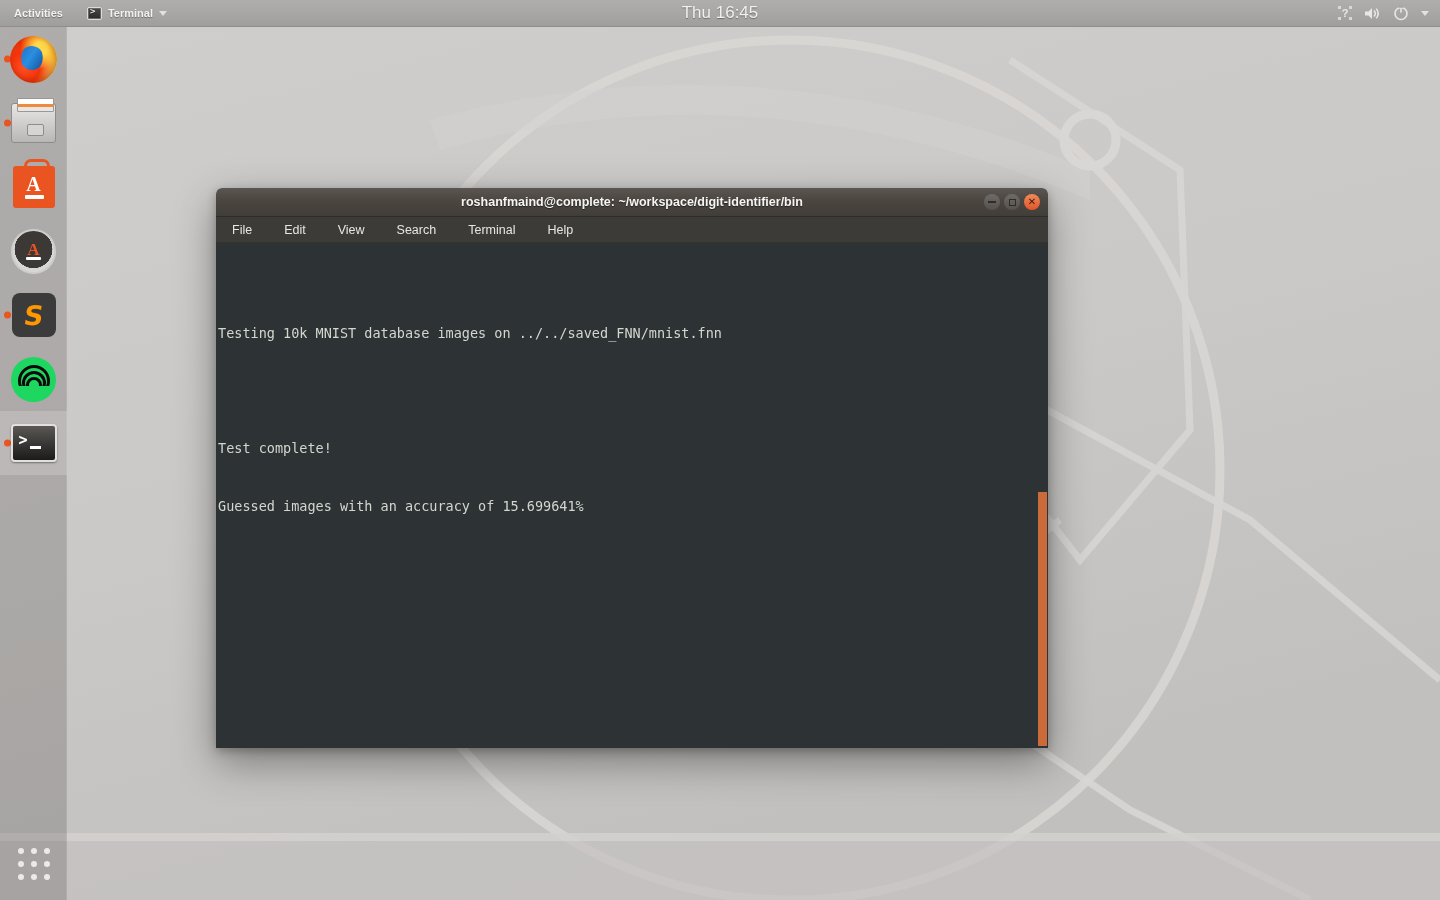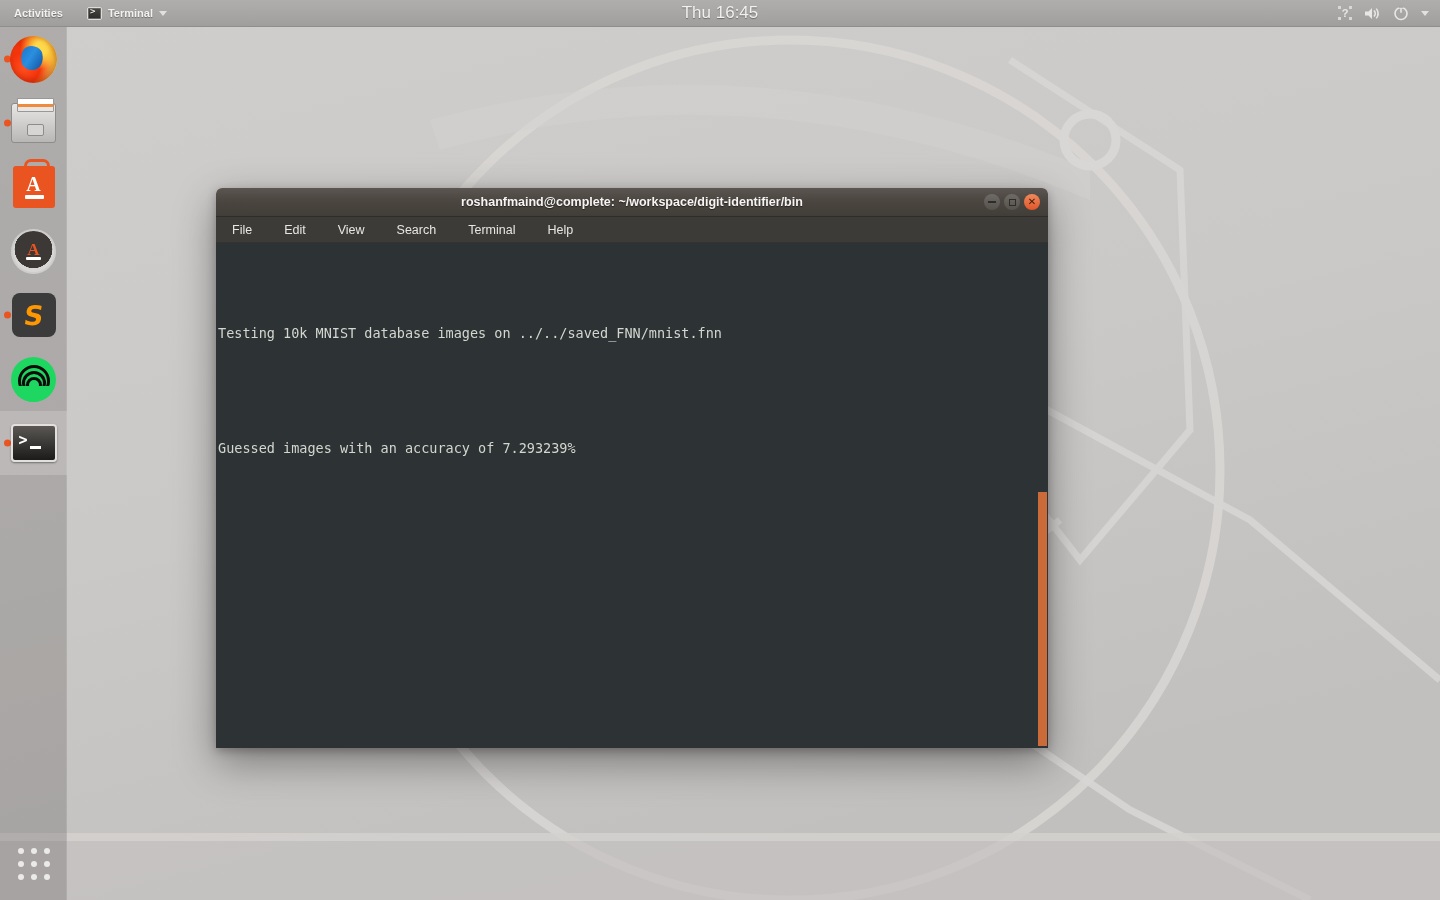--- a/index.html
+++ b/index.html
@@ -406,21 +406,22 @@
     <span class="menu-item">Terminal</span>
     <span class="menu-item">Help</span>
   </div>
 
   <div id="term-body">
     <div id="term-text">
 
 
       <div class="t-line t-white">Testing 10k MNIST database images on ../../saved_FNN/mnist.fnn</div>
       <div class="t-line t-white"></div>
-      <div class="t-line t-white">Guessed images with an accuracy of 7.293239%</div>
+      <div class="t-line t-white">Test complete!</div>
+      <div class="t-line t-white">Guessed images with an accuracy of 15.699641%</div>
 
 
     </div>
   </div>
 
   <div id="term-scrollbar">
     <div id="scroll-thumb" style="top: 249px; height: 254px; background: rgb(203, 107, 58);"></div>
   </div>
 
 </div>

